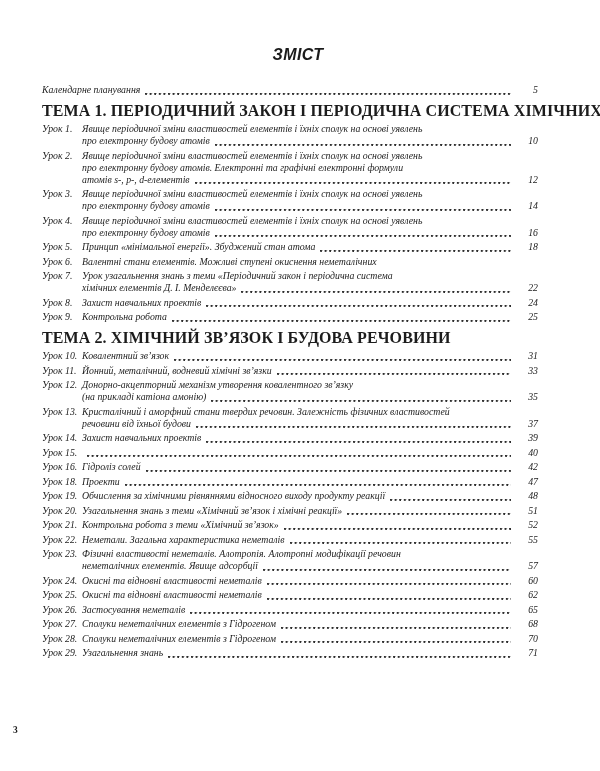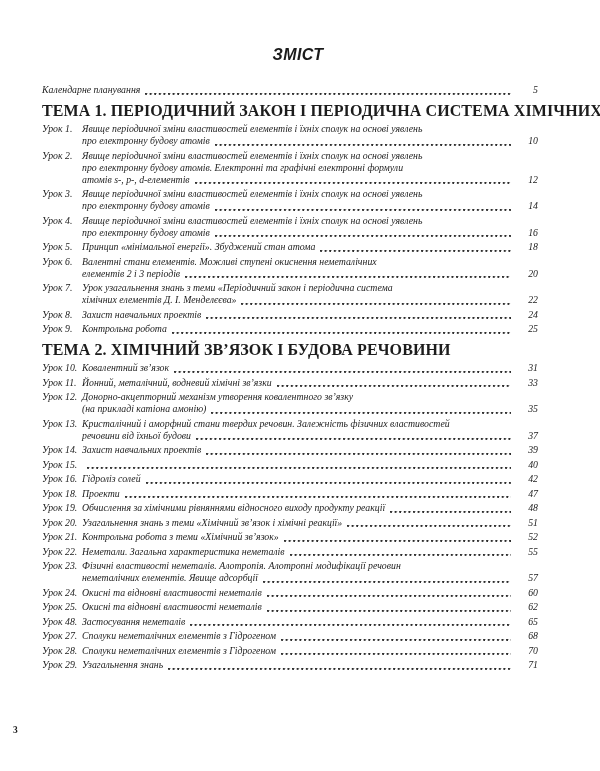--- a/index.html
+++ b/index.html
@@ -128,25 +128,20 @@
             <span class="txt">Принцип «мінімальної енергії». Збуджений стан атома</span>
             <span class="dots"></span>
             <span class="pg">18</span>
           </div>
         </div>
       </div>
       <div class="entry">
         <span class="label">Урок 6.</span>
         <div class="body">
           <div class="line">Валентні стани елементів. Можливі ступені окиснення неметалічних</div>
-          <div class="line lastline">
-            <span class="txt">елементів 2 і 3 періодів</span>
-            <span class="dots"></span>
-            <span class="pg">20</span>
-          </div>
         </div>
       </div>
       <div class="entry">
         <span class="label">Урок 7.</span>
         <div class="body">
           <div class="line">Урок узагальнення знань з теми «Періодичний закон і періодична система</div>
           <div class="line lastline">
             <span class="txt">хімічних елементів Д. І. Менделєєва»</span>
             <span class="dots"></span>
             <span class="pg">22</span>
@@ -320,21 +315,21 @@
         <span class="label">Урок 25.</span>
         <div class="body">
           <div class="line lastline">
             <span class="txt">Окисні та відновні властивості неметалів</span>
             <span class="dots"></span>
             <span class="pg">62</span>
           </div>
         </div>
       </div>
       <div class="entry">
-        <span class="label">Урок 48.</span>
+        <span class="label">Урок 26.</span>
         <div class="body">
           <div class="line lastline">
             <span class="txt">Застосування неметалів</span>
             <span class="dots"></span>
             <span class="pg">65</span>
           </div>
         </div>
       </div>
       <div class="entry">
         <span class="label">Урок 27.</span>

